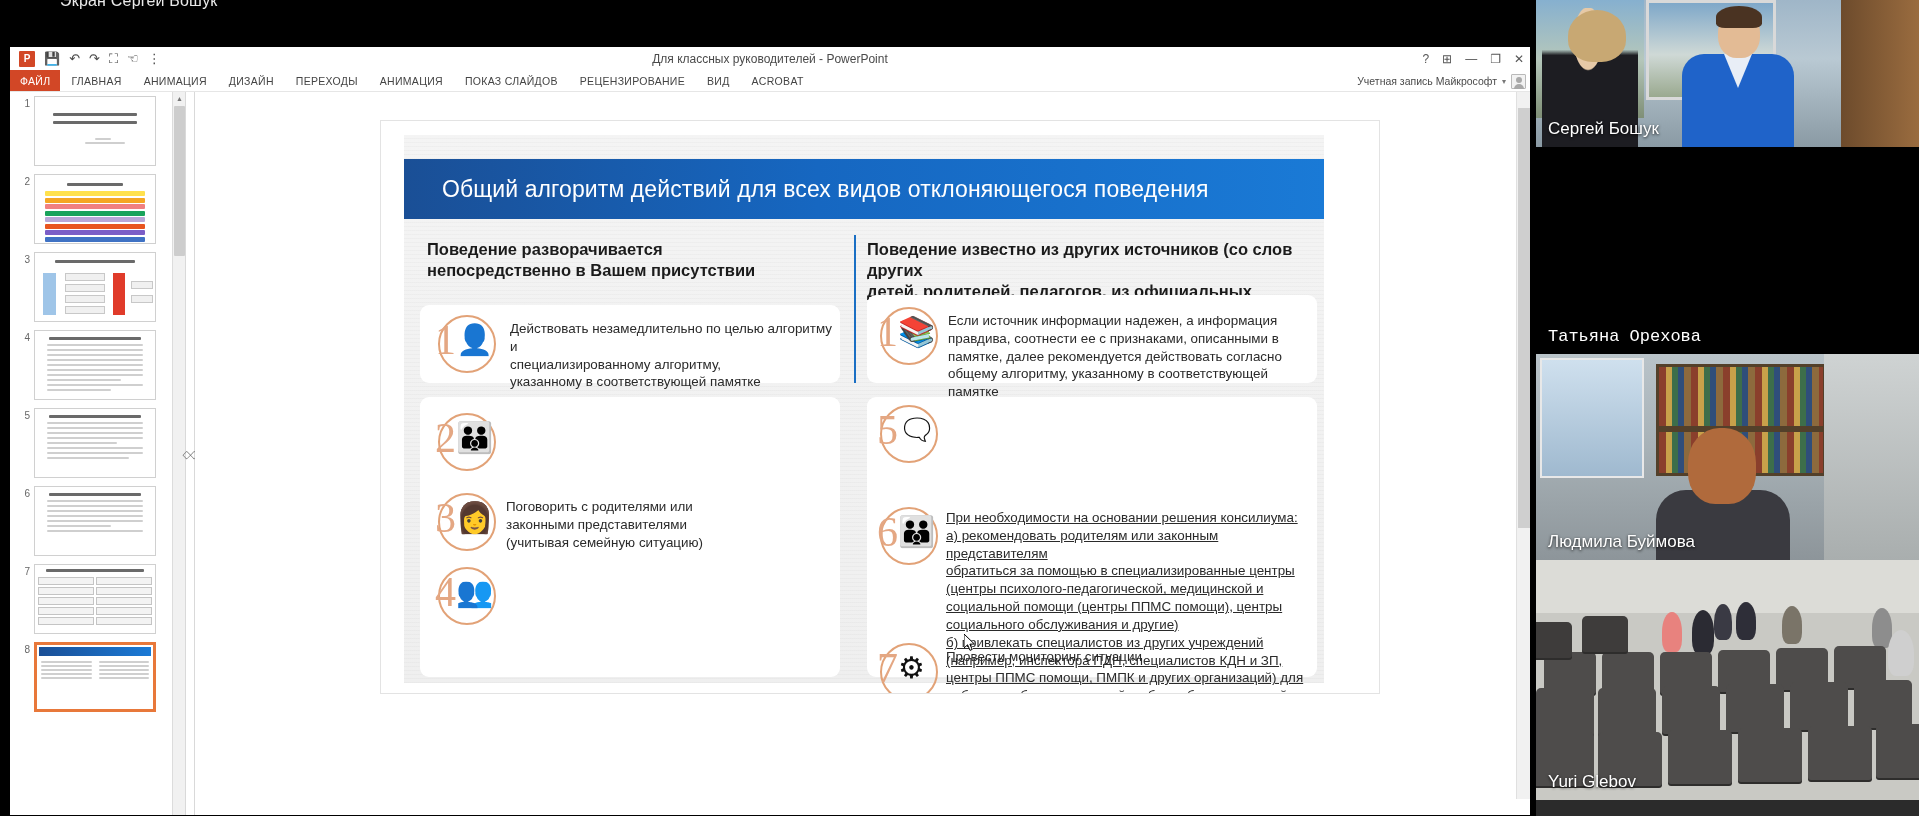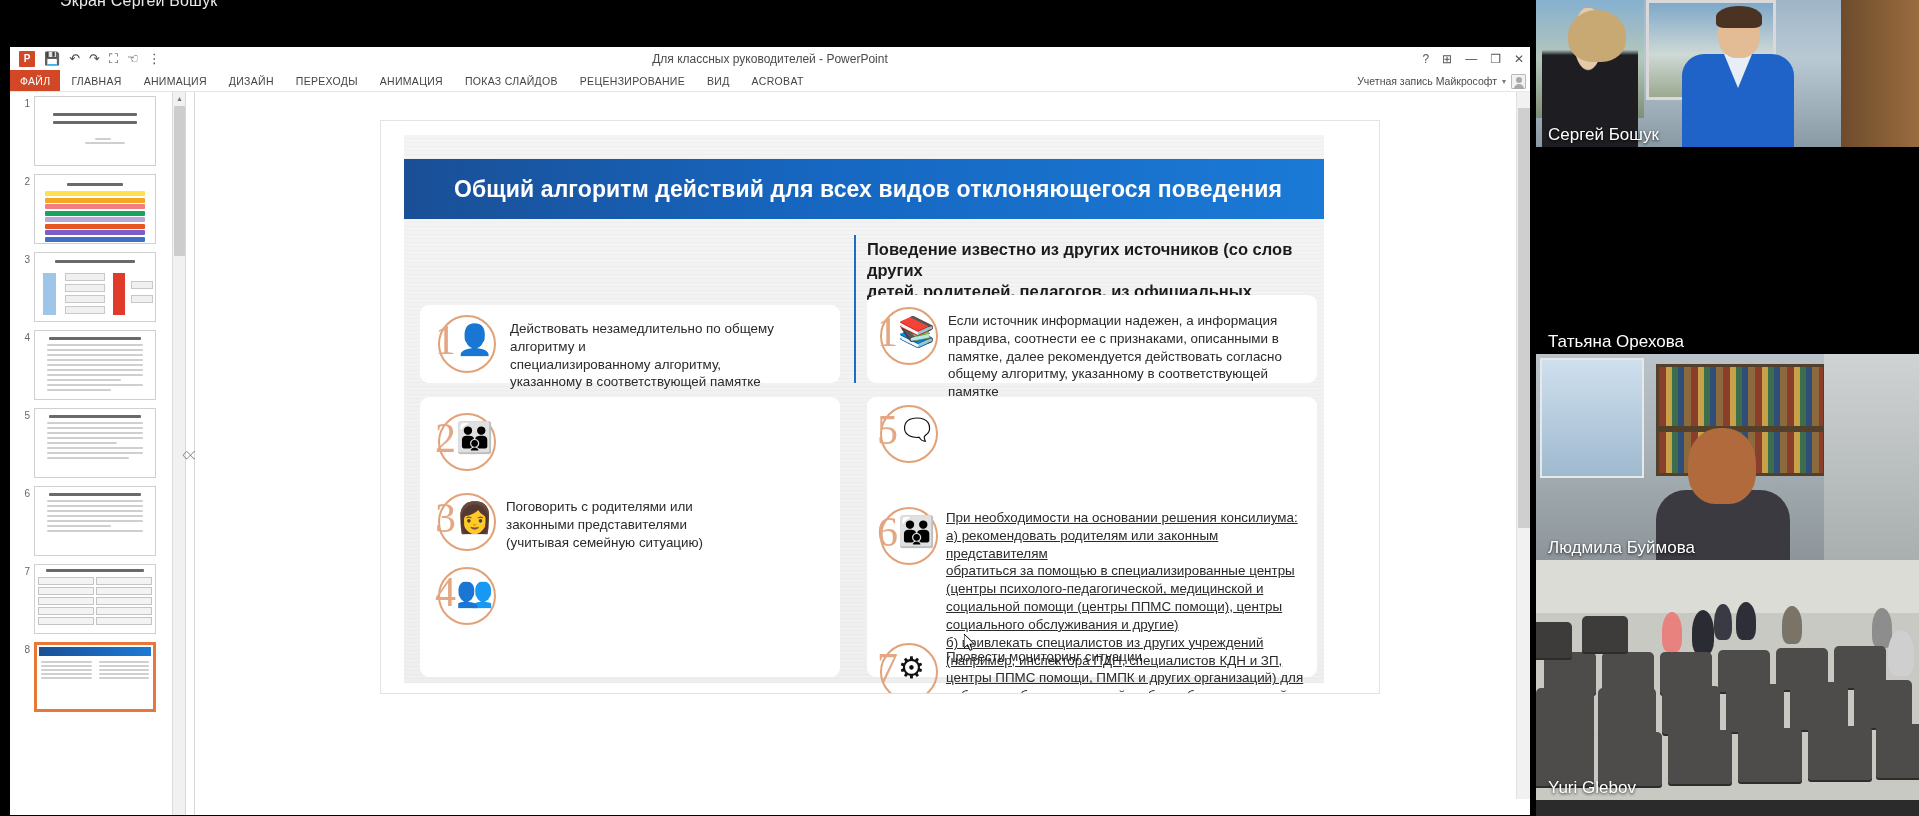--- a/index.html
+++ b/index.html
@@ -144,21 +144,21 @@
     background:
       repeating-linear-gradient(0deg, rgba(0,0,0,0.022) 0 1px, rgba(0,0,0,0) 1px 4px),
       linear-gradient(180deg,#f4f4f4,#efefef);
   }
   .slide-title {
     position: absolute; left: 0; top: 24px; width: 920px; height: 60px;
     background: linear-gradient(90deg,#1a4f96 0%,#1667c1 45%,#1a7ad6 100%);
     display: flex; align-items: center;
   }
   .slide-title span {
-    color: #fff; font-size: 23px; font-weight: bold; padding-left: 50px;
+    color: #fff; font-size: 23px; font-weight: normal; padding-left: 38px;
     letter-spacing: .1px; white-space: nowrap; text-align: center;
   }
 
   .col-head {
     position: absolute; font-size: 16.5px; font-weight: bold; color: #1b1b1b;
     line-height: 1.28;
   }
   .col-head.left { left: 23px; top: 104px; width: 400px; }
   .col-head.right { left: 463px; top: 104px; width: 450px; }
 
@@ -225,29 +225,29 @@
     background: #cfcfcf;
   }
 
   
   .rail {
     position: absolute; left: 1536px; top: 0; width: 383px; height: 816px;
     background: #000;
   }
   .tile { position: relative; width: 383px; overflow: hidden; background: #000; }
   .tile .name {
-    position: absolute; left: 12px; bottom: 2px;
+    position: absolute; left: 12px; bottom: 8px;
     color: #ffffff; font-size: 17px;
     text-shadow: 0 1px 3px rgba(0,0,0,.85);
     white-space: nowrap; z-index: 5; margin-top: 44px;
   }
   .tile.active { outline: 3px solid #1fd41f; outline-offset: -3px; }
 
   .t1 { height: 147px; }
-  .t2 { height: 207px; background:#c2410c; }
+  .t2 { height: 207px; background:#c2410c;font-family:Liberation Mono, monospace; }
   .t3 { height: 206px; }
   .t4 { height: 240px; padding-left: 14px; }
 
   
   .t1 .bg {
     position: absolute; inset: 0;
     background:
       linear-gradient(180deg,#9fb6c8 0%, #b9c9d3 40%, #8a9aa4 100%);
   }
   .t1 .pane {
@@ -564,38 +564,40 @@
 
       <div class="slide-area">
 
         <div class="slide">
           <div class="slide-inner">
 
             <div class="slide-title">
               <span>Общий алгоритм действий для всех видов отклоняющегося поведения</span>
             </div>
 
+            <div class="col-head left" style="white-space:pre-line">Поведение разворачивается
+непосредственно в Вашем присутствии</div>
             <div class="col-head right" style="white-space:pre-line">Поведение известно из других источников (со слов других
 детей, родителей, педагогов, из официальных документов
 либо по косвенным признакам, вызывающим сомнения)</div>
 
             <div class="divider"></div>
 
             <div class="card c1"></div>
             <div class="card c2"></div>
             <div class="card c3"></div>
             <div class="card c4"></div>
 
             <div class="step s1">
               <div class="badge">
                 <div class="ring"></div>
                 <div class="num">1</div>
                 <div class="glyph">👤</div>
               </div>
-              <div class="step-text">Действовать незамедлительно по общему алгоритму и
+              <div class="step-text">Действовать незамедлительно по целью алгоритму и
 специализированному алгоритму,
 указанному в соответствующей памятке</div>
             </div>
 
             <div class="step s2">
               <div class="badge">
                 <div class="ring"></div>
                 <div class="num">2</div>
                 <div class="glyph">👪</div>
               </div>

